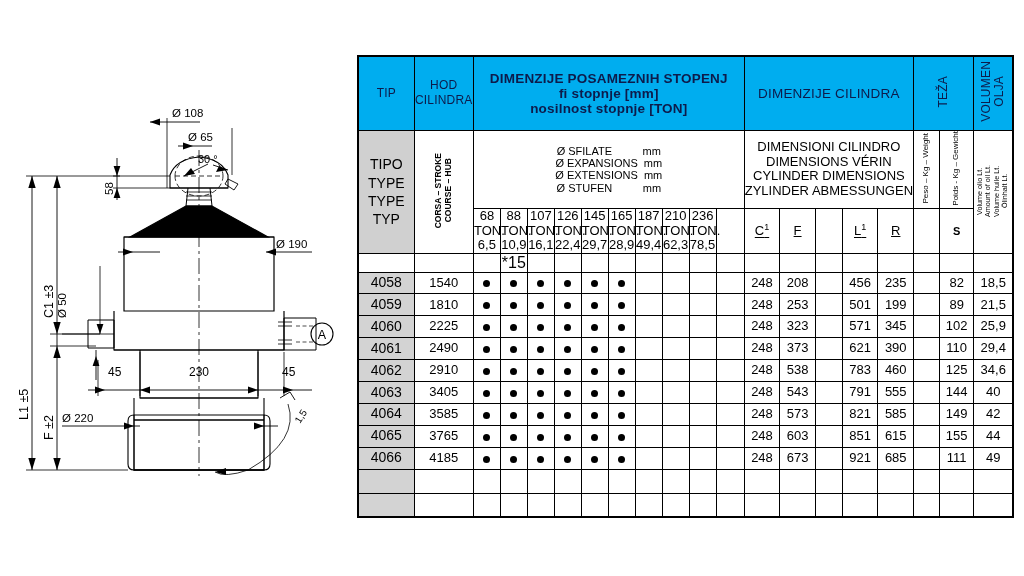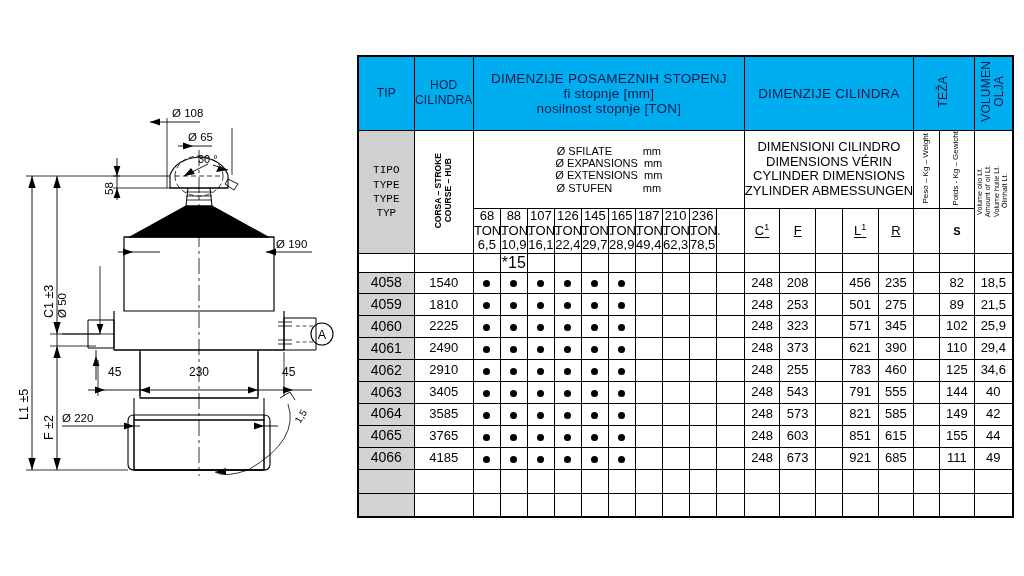--- a/index.html
+++ b/index.html
@@ -35,33 +35,33 @@
     vertical-align:middle;
     font-weight:normal;
     line-height:1.12;
   }
   .outer { border:2px solid #000; }
 
   
   .hdr-blue {
     background:#00adef;
     color:#0d1b4b;
-    font-weight:normal;
+    font-weight:bold;
     font-size:12px;
     letter-spacing:.2px;
   }
   .hdr-blue.big { font-size:13.5px; }
   .hdr-blue.small { font-size:12px; line-height:1.25; }
   .vert {
     writing-mode:vertical-rl;
     transform:rotate(180deg);
     white-space:nowrap;
     display:inline-block;
   }
-  .hdr-grey { background:#d0d0d0; font-weight:bold; font-size:11px;font-family:Liberation Mono, monospace; }
+  .hdr-grey { background:#d0d0d0; font-weight:bold; font-size:14px; }
   .desc-cell {
     text-align:left;
     font-size:13px;
     font-weight:bold;
     padding-left:5px;
     line-height:1.33;
     white-space:pre;
   }
   .desc-cell.mono-dia { font-weight:normal; font-size:11px; }
   .vsmall {
@@ -442,21 +442,21 @@
           <td><span class="dot"></span></td>
           <td><span class="dot"></span></td>
           <td></td>
           <td></td>
           <td></td>
           <td></td>
           <td class="num-cell">248</td>
           <td class="num-cell">253</td>
           <td></td>
           <td class="num-cell">501</td>
-          <td class="num-cell">275</td>
+          <td class="num-cell">199</td>
           <td></td>
           <td class="num-cell">89</td>
           <td class="num-cell">21,5</td>
         </tr>
         <tr style="height: 21px;">
           <td class="typ-cell">4060</td>
           <td class="num-cell">2225</td>
           <td><span class="dot"></span></td>
           <td><span class="dot"></span></td>
           <td><span class="dot"></span></td>
@@ -505,21 +505,21 @@
           <td><span class="dot"></span></td>
           <td><span class="dot"></span></td>
           <td><span class="dot"></span></td>
           <td><span class="dot"></span></td>
           <td><span class="dot"></span></td>
           <td></td>
           <td></td>
           <td></td>
           <td></td>
           <td class="num-cell">248</td>
-          <td class="num-cell">255</td>
+          <td class="num-cell">538</td>
           <td></td>
           <td class="num-cell">783</td>
           <td class="num-cell">460</td>
           <td></td>
           <td class="num-cell">125</td>
           <td class="num-cell">34,6</td>
         </tr>
         <tr style="height: 21px;">
           <td class="typ-cell">4063</td>
           <td class="num-cell">3405</td>

